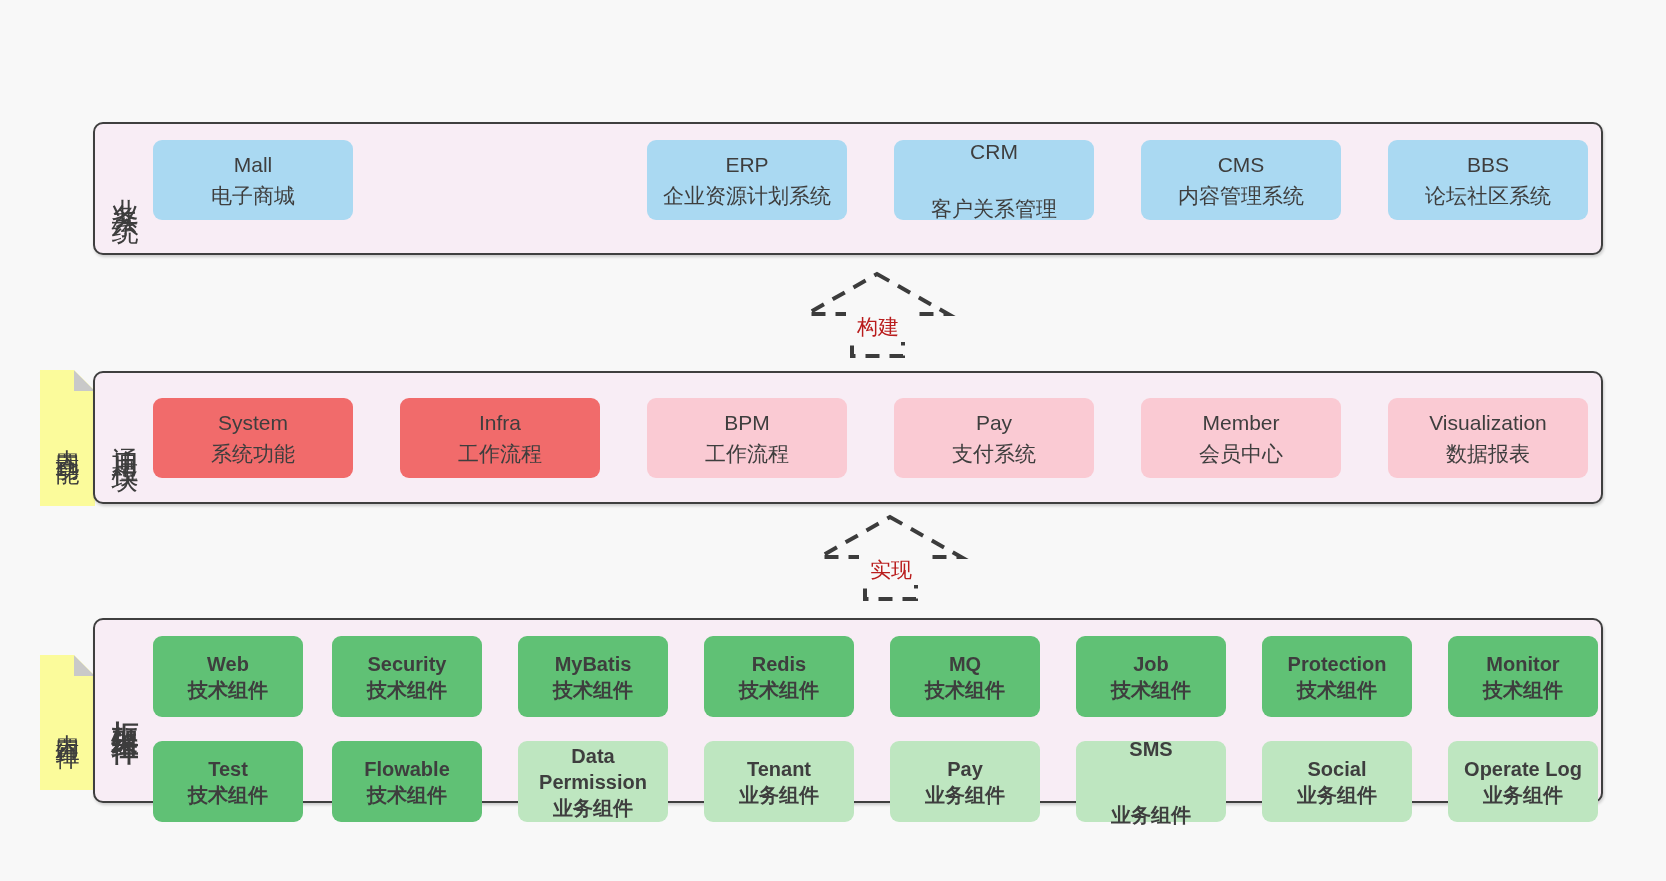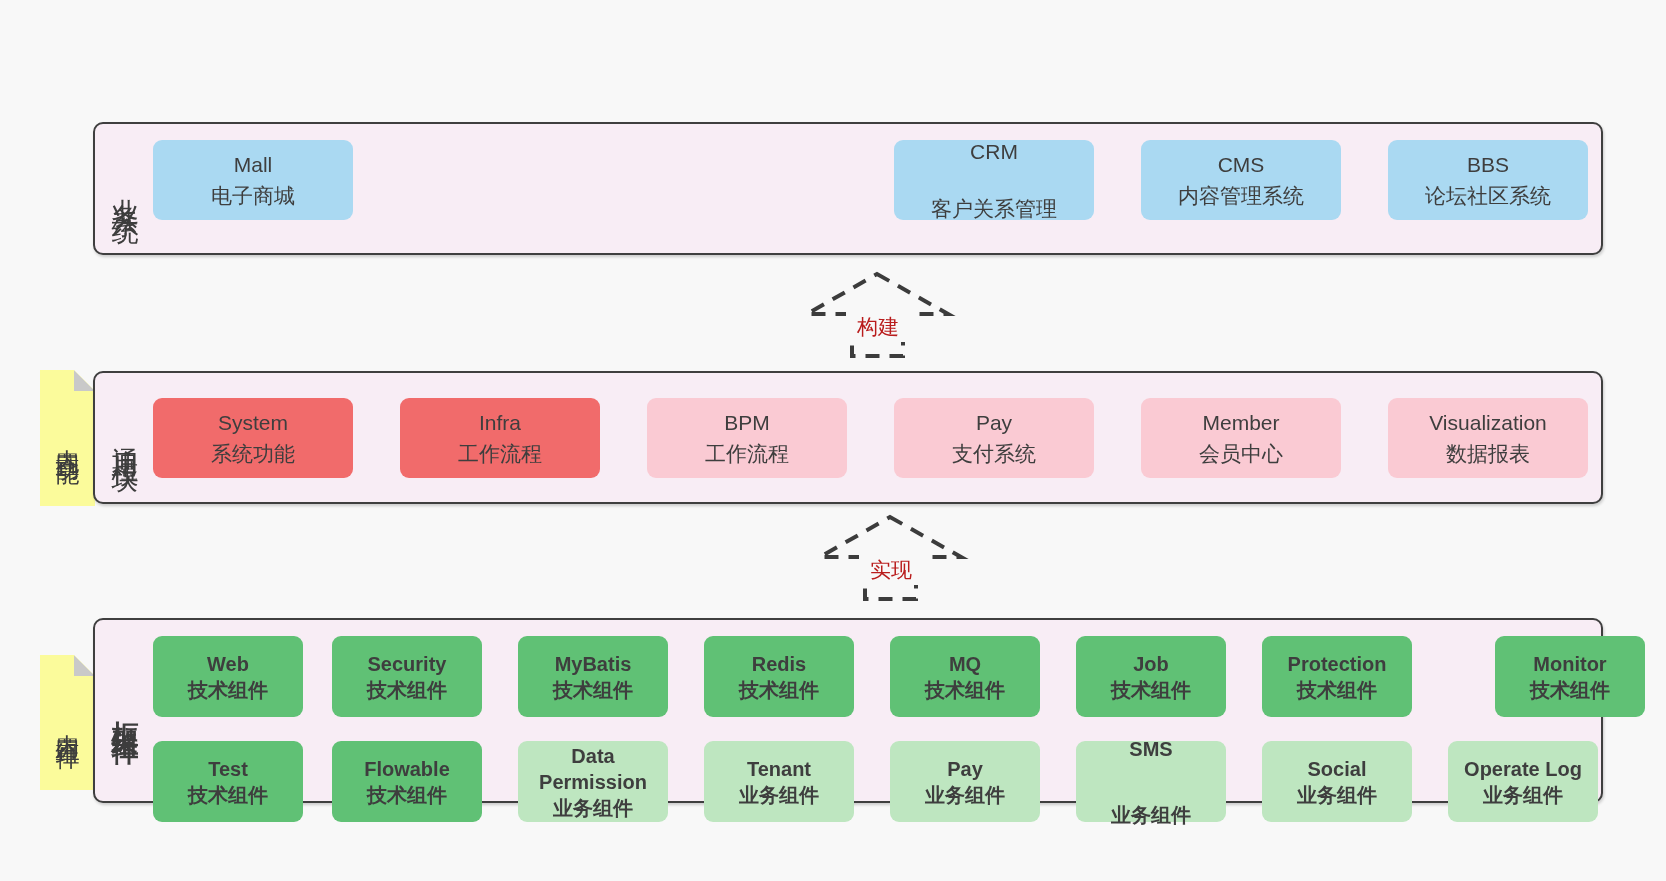--- a/index.html
+++ b/index.html
@@ -72,20 +72,24 @@
 <body>
 
 <div id="stage">
 
   <div class="panel" id="panel-business">
     <div class="v-label">业务系统</div>
     <div class="box big c0" style="background: rgb(170, 217, 242);">
       <span>Mall</span>
       <span>电子商城</span>
     </div>
+    <div class="box big c2" style="background: rgb(170, 217, 242);">
+      <span>ERP</span>
+      <span>企业资源计划系统</span>
+    </div>
     <div class="box big c3" style="background: rgb(170, 217, 242); gap: 26px;">
       <span>CRM</span>
       <span>客户关系管理</span>
     </div>
     <div class="box big c5" style="background: rgb(170, 217, 242);">
       <span>BBS</span>
       <span>论坛社区系统</span>
     </div>
     <div class="box big c4" style="background: rgb(170, 217, 242);">
       <span>CMS</span>
@@ -163,21 +167,21 @@
       <span>技术组件</span>
     </div>
     <div class="box r1 k5" style="background: rgb(96, 193, 117);">
       <span>Job</span>
       <span>技术组件</span>
     </div>
     <div class="box r1 k6" style="background: rgb(96, 193, 117);">
       <span>Protection</span>
       <span>技术组件</span>
     </div>
-    <div class="box r1 k7" style="background: rgb(96, 193, 117); margin-left: 47px;">
+    <div class="box r1 k7" style="background: rgb(96, 193, 117);">
       <span>Monitor</span>
       <span>技术组件</span>
     </div>
 
     <div class="box r2 k0" style="background: rgb(96, 193, 117);">
       <span>Test</span>
       <span>技术组件</span>
     </div>
     <div class="box r2 k1" style="background: rgb(96, 193, 117);">
       <span>Flowable</span>

